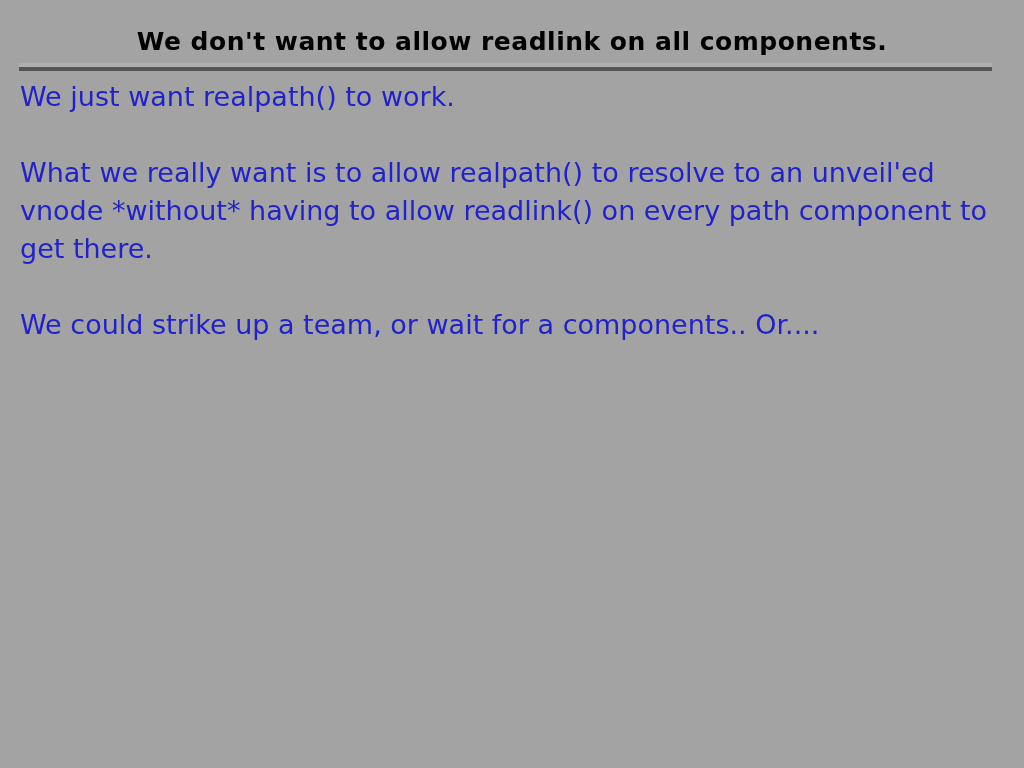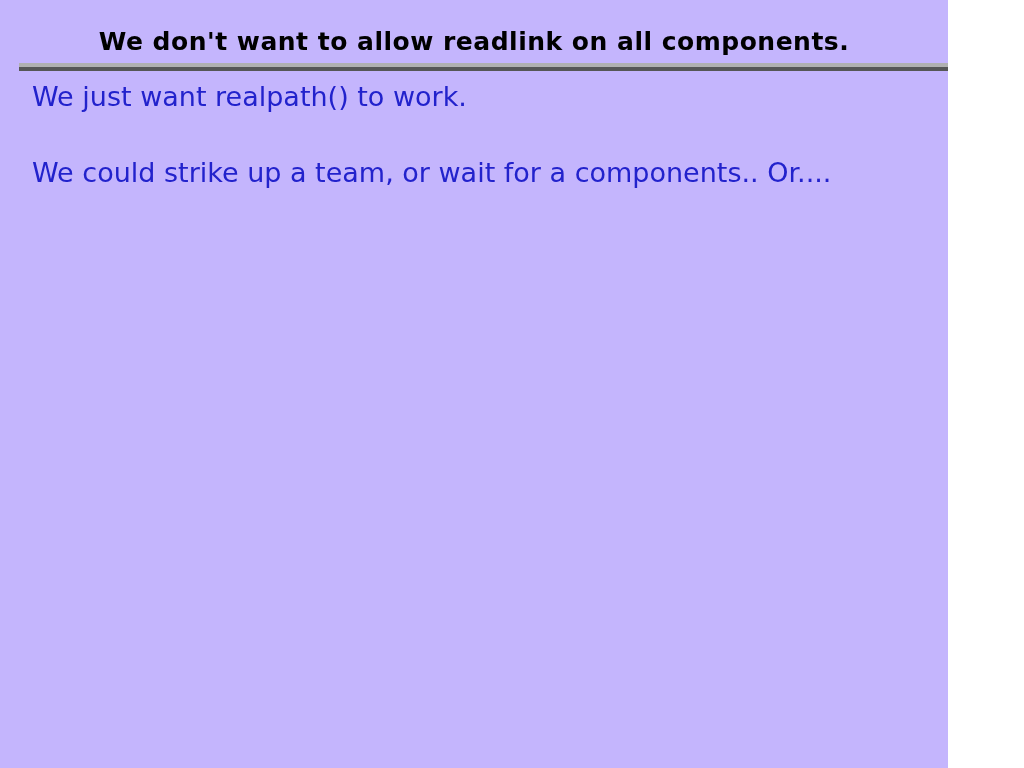--- a/index.html
+++ b/index.html
@@ -2,23 +2,23 @@
 <html><head>
 <meta charset="utf-8">
 <style>
   html, body {
     margin: 0;
     padding: 0;
     background: #ffffff;
   }
   .slide {
     position: relative;
-    width: 948px;
+    width: 1024px;
     height: 768px;
-    background: #c4b5fd;
+    background: #a3a3a3;
     overflow: hidden;
     font-family: "DejaVu Sans", sans-serif;
   }
   .slide-title {
     position: absolute;
     top: 27px;
     left: 0;
     width: 100%;
     text-align: center;
     font-size: 25px;
@@ -31,21 +31,21 @@
     position: absolute;
     top: 63px;
     left: 19px;
     width: 973px;
     height: 8px;
     background: linear-gradient(to bottom, #b0b0b0 0, #b0b0b0 4px, #565656 4px, #565656 8px);
   }
   .slide-body {
     position: absolute;
     top: 78px;
-    left: 32px;
+    left: 20px;
     right: 20px;
     color: #2222cc;
     font-size: 27px;
     line-height: 38px;
   }
   .para {
     margin: 0 0 38px 0;
   }
   .line {
     white-space: nowrap;
@@ -59,20 +59,25 @@
   <div class="slide-title">We don't want to allow readlink on all components.</div>
 
   <div class="title-rule"></div>
 
   <div class="slide-body">
 
     <div class="para">
       <div class="line">We just want realpath() to work.</div>
     </div>
 
+    <div class="para">
+      <div class="line">What we really want is to allow realpath() to resolve to an unveil'ed</div>
+      <div class="line">vnode *without* having to allow readlink() on every path component to</div>
+      <div class="line">get there.</div>
+    </div>
 
     <div class="para">
       <div class="line">We could strike up a team, or wait for a components.. Or....</div>
     </div>
 
   </div>
 
 </div>
 
 </body></html>

